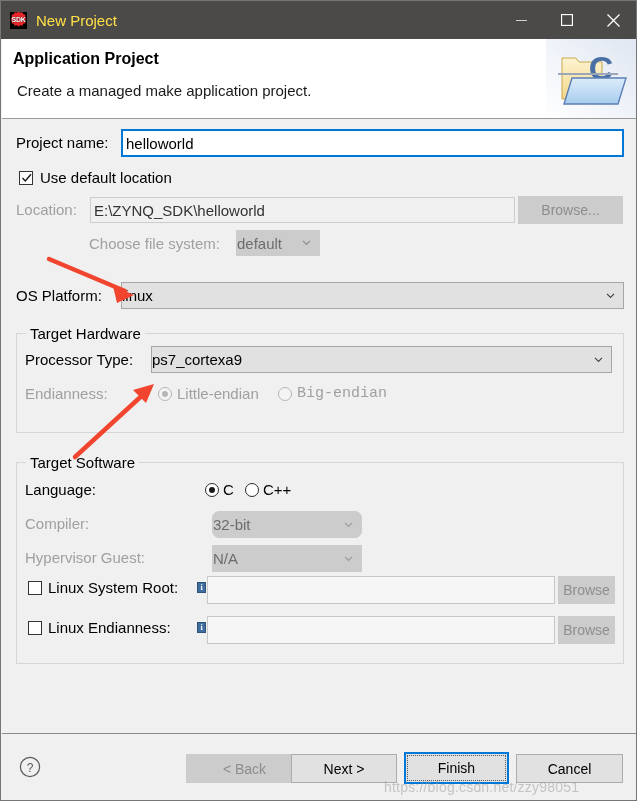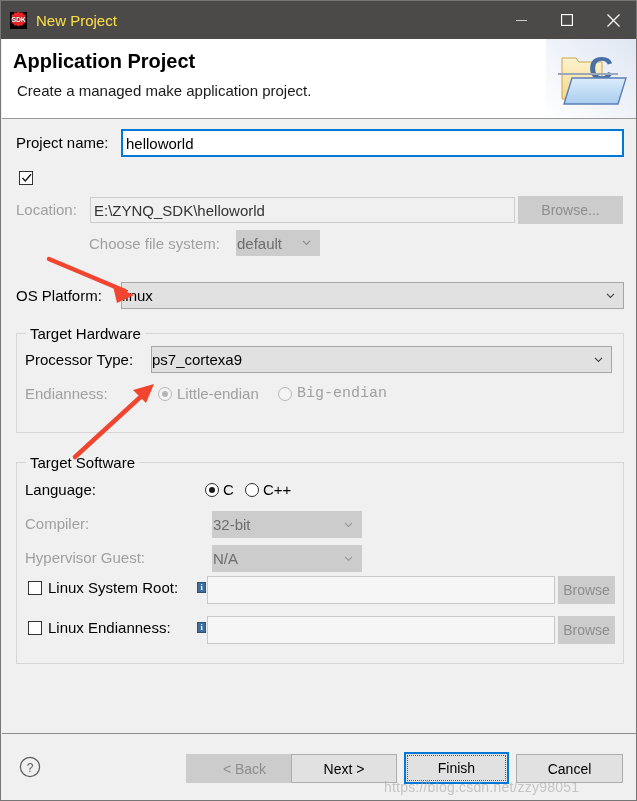--- a/index.html
+++ b/index.html
@@ -70,21 +70,21 @@
   
   #banner {
     position: absolute; top: 38px; left: 1px;
     width: 634px; height: 80px;
     background: #ffffff;
     border-bottom: 1px solid #9a9a9a;
     overflow: hidden;
   }
   #banner .b-title {
     position: absolute; left: 11px; top: 11px;
-    font-size: 20px; font-weight: bold; color: #000;
+    font-size: 16px; font-weight: bold; color: #000;
   }
   #banner .b-sub {
     position: absolute; left: 15px; top: 43px;
     font-size: 15px; color: #1a1a1a;
   }
   #banner .b-icon {
     position: absolute; right: 0px; top: -3px;
     width: 90px; height: 84px;
   }
 
@@ -289,20 +289,21 @@
     <div class="lbl" style="left:14px; top:14px;">Project name:</div>
     <div class="textfield focus" style="left:119px; top:9px; width:503px; height:28px;">
       <span>helloworld</span>
     </div>
 
     <div class="checkbox" style="left:17px; top:51px;">
       <svg class="tick" viewBox="0 0 12 12">
         <polyline points="1.5,6 4.3,9 10,2.2" fill="none" stroke="#1a1a1a" stroke-width="1.4"></polyline>
       </svg>
     </div>
+    <div class="lbl" style="left:38px; top:49px;">Use default location</div>
 
     <div class="lbl dis" style="left:14px; top:81px;">Location:</div>
     <div class="textfield dis" style="left:88px; top:77px; width:425px; height:26px;">
       <span>E:\ZYNQ_SDK\helloworld</span>
     </div>
     <div class="btn dis" style="left:516px; top:76px; width:105px; height:28px;">
       <span>Browse...</span>
     </div>
 
     <div class="lbl dis" style="left:87px; top:115px;">Choose file system:</div>
@@ -349,21 +350,21 @@
       <div class="lbl" style="left:8px; top:18px;">Language:</div>
       <div class="radio" style="left:188px; top:20px;">
         <div class="dot"></div>
       </div>
       <div class="lbl" style="left:206px; top:18px;">C</div>
 
       <div class="radio" style="left:228px; top:20px;"></div>
       <div class="lbl" style="left:246px; top:18px;">C++</div>
 
       <div class="lbl dis" style="left:8px; top:52px;">Compiler:</div>
-      <div class="combo dis" style="left:195px; top:48px; width:150px; height:27px;">
+      <div class="combo dis" style="left:195px; top:48px; width:150px; height:27px;border-radius:7px;">
         <span>32-bit</span>
         <svg class="arrow" viewBox="0 0 9 9">
           <polyline points="1,2.8 4.5,6.3 8,2.8" fill="none" stroke="#9a9a9a" stroke-width="1.2"></polyline>
         </svg>
       </div>
 
       <div class="lbl dis" style="left:8px; top:86px;">Hypervisor Guest:</div>
       <div class="combo dis" style="left:195px; top:82px; width:150px; height:27px;">
         <span>N/A</span>
         <svg class="arrow" viewBox="0 0 9 9">

